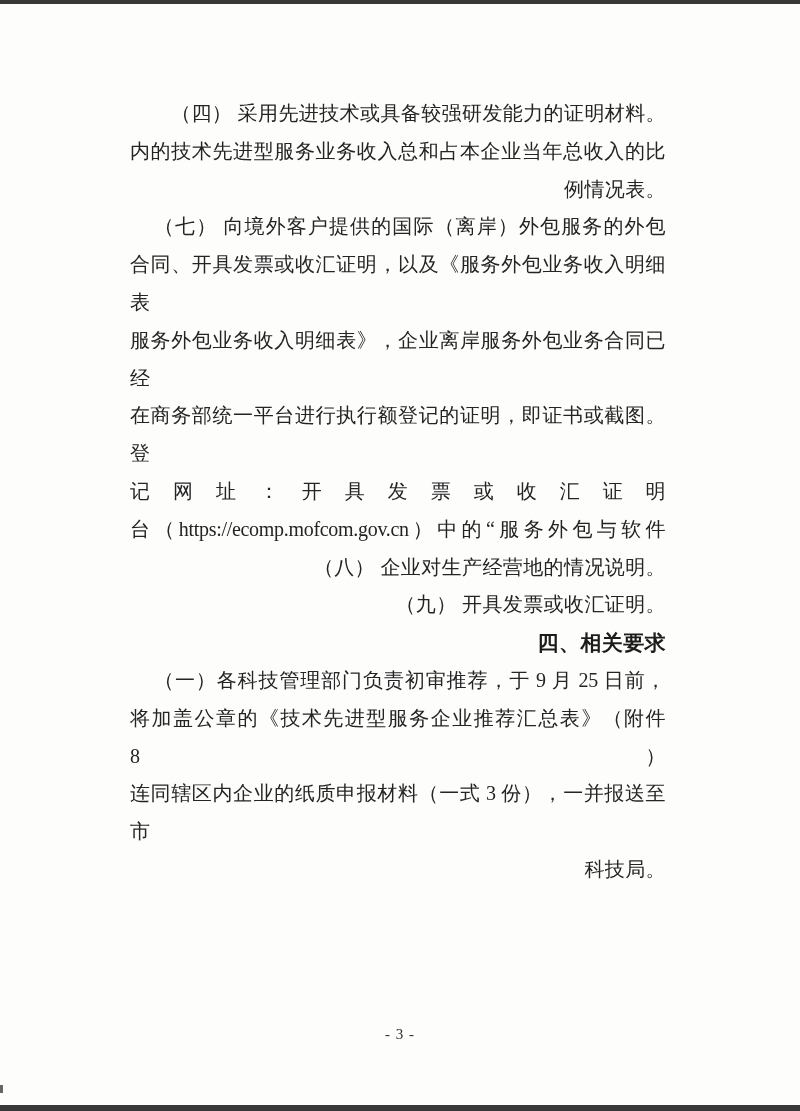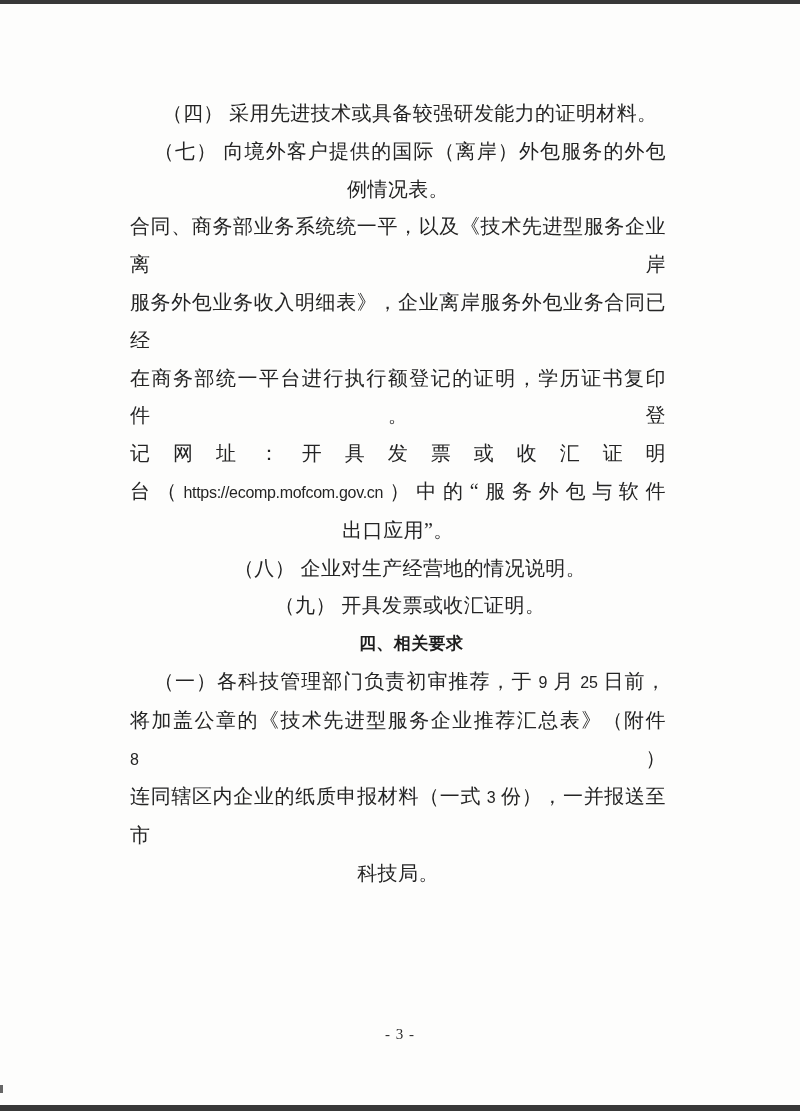--- a/index.html
+++ b/index.html
@@ -36,39 +36,39 @@
   .text-block {
     position: absolute;
     left: 130px;
     top: 95px;
     width: 536px;
     font-size: 20px;
     line-height: 37.8px;
     letter-spacing: 0.4px;
   }
   .line {
-    text-align: center;
+    text-align: right;
     white-space: normal;
   }
   .line.fill {
     text-align: justify;
     text-align-last: justify;
     text-justify: inter-character;
   }
   .line.indent { text-indent: 1.2em; }
   .line.heading {
     font-family: "Liberation Sans", "DejaVu Sans", sans-serif;
     font-weight: bold;
-    font-size: 17px;
+    font-size: 21px;
     text-indent: 1.55em;
     color: #1c1c1c;
   }
   .latin {
-    font-family: Liberation Sans, sans-serif;
-    font-size: 16px;
+    font-family: Liberation Serif, serif;
+    font-size: 20px;
     letter-spacing: -0.3px;
   }
   .page-number {
     position: absolute;
     top: 1026px;
     left: 0;
     width: 100%;
     text-align: center;
     font-size: 15px;
     letter-spacing: 1px;
@@ -76,28 +76,28 @@
   }
 </style>
 </head>
 <body>
 
 <div class="page">
   <div class="scan-edge top"></div>
 
   <div class="text-block">
       <div class="line indent">（四） 采用先进技术或具备较强研发能力的证明材料。</div>
+      <div class="line fill">内的技术先进型服务业务收入总和占本企业当年总收入的比</div>
+      <div class="line">例情况表。</div>
       <div class="line indent fill">（七） 向境外客户提供的国际（离岸）外包服务的外包</div>
-      <div class="line">例情况表。</div>
-      <div class="line fill">合同、商务部业务系统统一平，以及《技术先进型服务企业离岸</div>
+      <div class="line fill">合同、开具发票或收汇证明，以及《服务外包业务收入明细表</div>
       <div class="line fill">服务外包业务收入明细表》，企业离岸服务外包业务合同已经</div>
-      <div class="line fill">在商务部统一平台进行执行额登记的证明，学历证书复印件。登</div>
+      <div class="line fill">在商务部统一平台进行执行额登记的证明，即证书或截图。登</div>
       <div class="line fill">记网址：开具发票或收汇证明</div>
       <div class="line fill">台（<span class="latin">https://ecomp.mofcom.gov.cn</span>）中的“服务外包与软件</div>
-      <div class="line">出口应用”。</div>
       <div class="line indent">（八） 企业对生产经营地的情况说明。</div>
       <div class="line indent">（九） 开具发票或收汇证明。</div>
       <div class="line indent heading">四、相关要求</div>
       <div class="line indent fill">（一）各科技管理部门负责初审推荐，于 <span class="latin">9</span> 月 <span class="latin">25</span> 日前，</div>
       <div class="line fill">将加盖公章的《技术先进型服务企业推荐汇总表》（附件 <span class="latin">8</span>）</div>
       <div class="line fill">连同辖区内企业的纸质申报材料（一式 <span class="latin">3</span> 份），一并报送至市</div>
       <div class="line">科技局。</div>
     </div>
 
   <div class="page-number">- 3 -</div>

